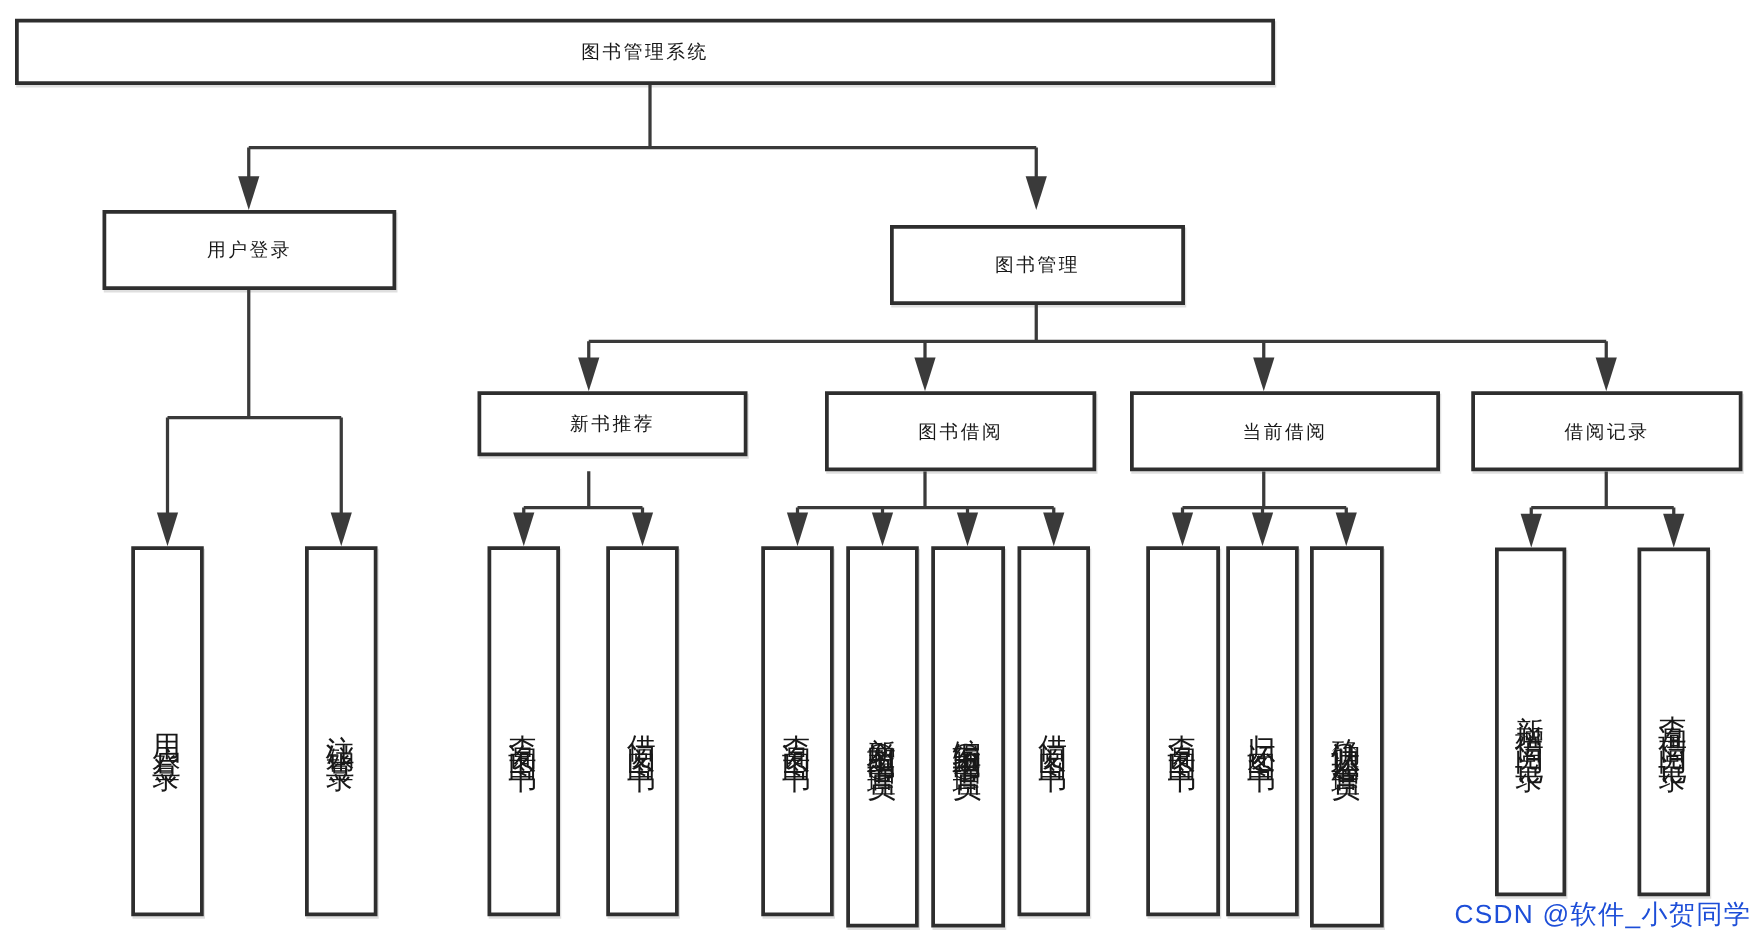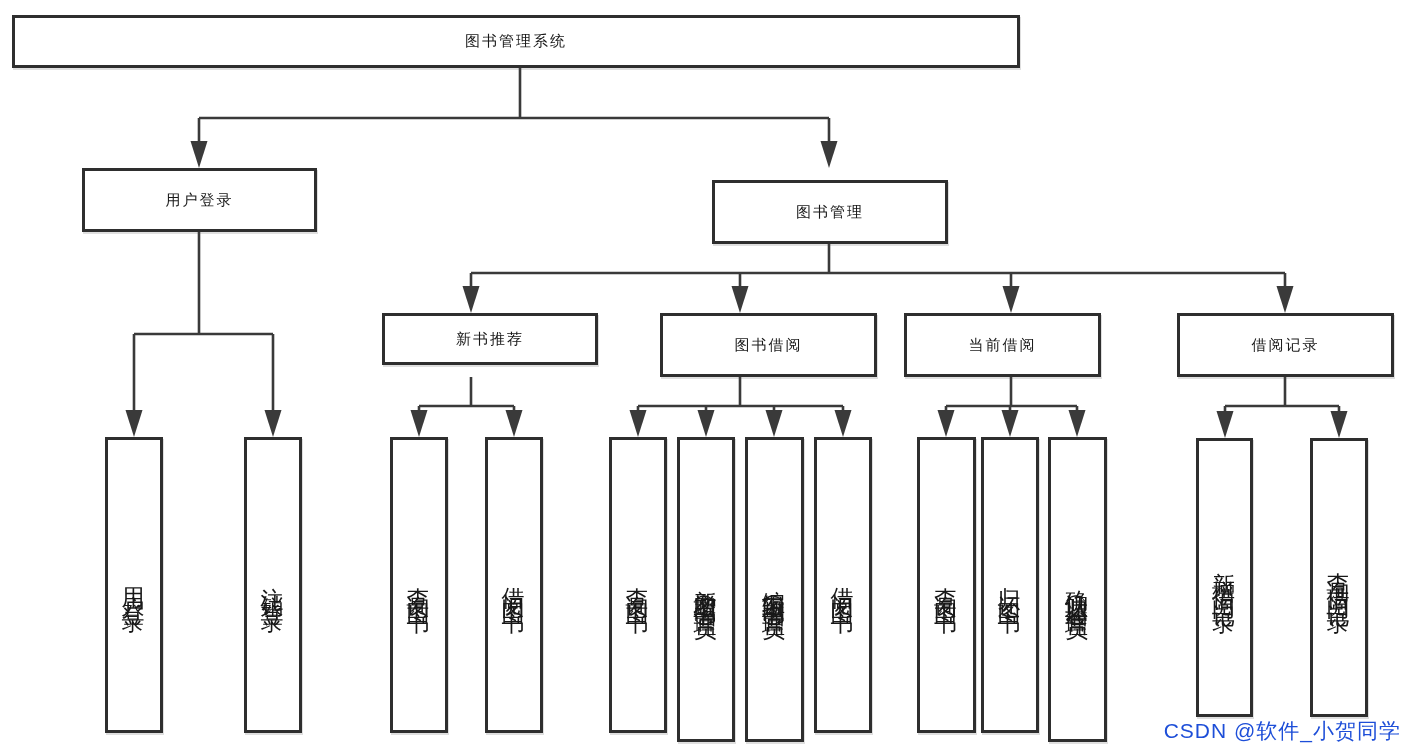--- a/index.html
+++ b/index.html
@@ -97,21 +97,21 @@
     </g>
   </svg>
 
   <div class="box" style="left:12px; top:15px; width:1008px; height:53px;">图书管理系统</div>
 
   <div class="box" style="left:82px; top:168px; width:235px; height:64px;">用户登录</div>
   <div class="box" style="left:712px; top:180px; width:236px; height:64px;">图书管理</div>
 
   <div class="box" style="left:382px; top:313px; width:216px; height:52px;">新书推荐</div>
   <div class="box" style="left:660px; top:313px; width:217px; height:64px;">图书借阅</div>
-  <div class="box" style="left:904px; top:313px; width:197px; height:64px;">当前借阅</div>
+  <div class="box" style="left:904px; top:313px; width:248px; height:64px;">当前借阅</div>
   <div class="box" style="left:1177px; top:313px; width:217px; height:64px;">借阅记录</div>
 
   <div class="box vbox" style="left:105px; top:437px; width:58px; height:296px;">用户登录</div>
   <div class="box vbox" style="left:244px; top:437px; width:58px; height:296px;">注销登录</div>
 
   <div class="box vbox" style="left:390px; top:437px; width:58px; height:296px;">查询图书</div>
   <div class="box vbox" style="left:485px; top:437px; width:58px; height:296px;">借阅图书</div>
 
   <div class="box vbox" style="left:609px; top:437px; width:58px; height:296px;">查询图书</div>
   <div class="box vbox dense" style="left:677px; top:437px; width:58px; height:305px;">新增图书（管理员）</div>

